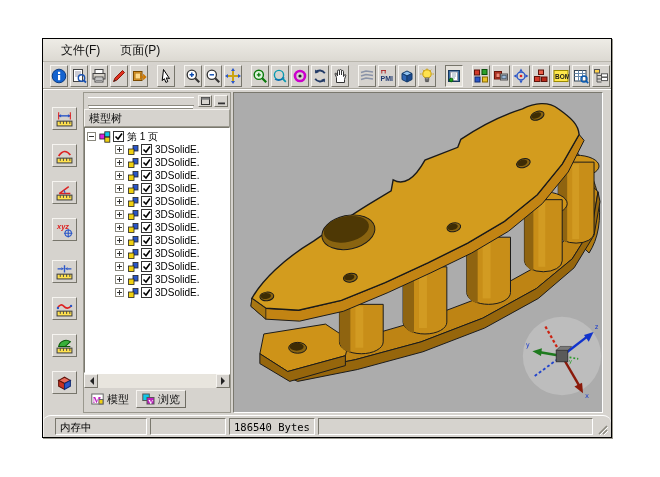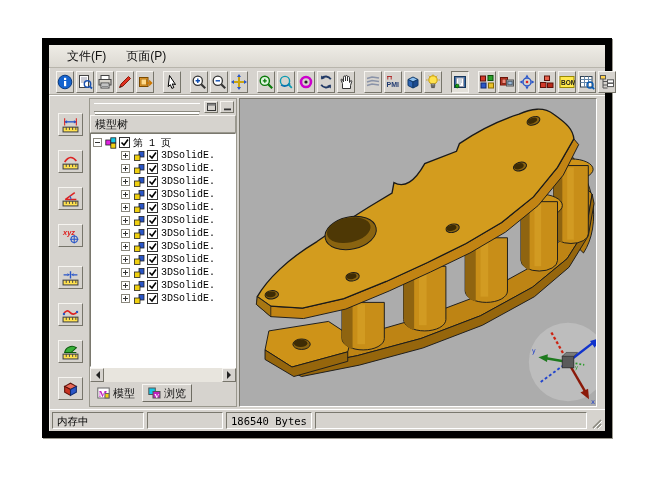--- a/index.html
+++ b/index.html
@@ -1,19 +1,19 @@
 <!DOCTYPE html>
 <html><head>
 <meta charset="utf-8">
 <style>
   html,body{margin:0;padding:0;background:#fff;}
   .canvas{position:relative;width:660px;height:477px;background:#fff;overflow:hidden;
           font-family:"Liberation Sans",sans-serif;}
   .window{position:absolute;left:42px;top:38px;width:570px;height:400px;background:#D6D3CE;
-          border:7px solid #000000;box-shadow:inset 1px 1px 0 #f4f2ee, 1px 1px 0 #9a988e;
+          border:1px solid #000000;box-shadow:inset 1px 1px 0 #f4f2ee, 1px 1px 0 #9a988e;
           display:flex;flex-direction:column;box-sizing:border-box;}
   
   .menubar{height:22px;display:flex;align-items:center;padding-left:10px;gap:4px;
            background:linear-gradient(#eeece6,#dcd9d2);border-bottom:1px solid #b8b5ac;flex:none;}
   .menu-item{font-size:12px;color:#111;padding:2px 8px;cursor:default;}
   
   .toolbar{height:27px;display:flex;align-items:center;padding-left:6px;flex:none;
            border-bottom:1px solid #fff;box-shadow:inset 0 -1px 0 #aaa79e;}
   .btn{width:23px;height:22px;margin:0 1px;background:#D6D3CE;display:flex;align-items:center;justify-content:center;
        border:1px solid;border-color:#f6f4f0 #77756b #77756b #f6f4f0;box-sizing:border-box;}
@@ -43,40 +43,40 @@
   .trow{display:flex;align-items:center;height:13px;white-space:nowrap;}
   .tindent{flex:none;}
   .texp{width:9px;height:9px;flex:none;margin-right:3px;position:relative;background:#fff;
         border:1px solid #8a887e;box-sizing:border-box;}
   .texp::before{content:"";position:absolute;left:1px;top:3px;width:5px;height:1px;background:#333;}
   .texp.plus::after{content:"";position:absolute;left:3px;top:1px;width:1px;height:5px;background:#333;}
   .ticon{flex:none;margin-right:2px;}
   .ticon svg{width:12px;height:12px;display:block;}
   .tcb{flex:none;margin-right:3px;}
   .tcb svg{width:11px;height:11px;display:block;}
-  .tlabel{font-size:10px;font-family:Liberation Mono, monospace;color:#000;}
+  .tlabel{font-size:10px;font-family:Liberation Sans, sans-serif;color:#000;}
   .hscroll{height:14px;flex:none;display:flex;background:#e8e5de;border-top:1px solid #fff;}
   .sbtn{width:14px;height:14px;flex:none;background:#D6D3CE;border:1px solid;
         border-color:#f6f4f0 #77756b #77756b #f6f4f0;display:flex;align-items:center;justify-content:center;box-sizing:border-box;}
   .arrow-l{width:0;height:0;border:4px solid transparent;border-right-color:#222;margin-left:-3px;}
   .arrow-r{width:0;height:0;border:4px solid transparent;border-left-color:#222;margin-right:-3px;}
   .strack{flex:1;}
   .sbtn.right{margin-left:auto;}
   .tabs{height:22px;flex:none;display:flex;align-items:flex-start;padding:2px 2px 0 2px;gap:2px;background:#D6D3CE;}
   .tab{display:flex;align-items:center;gap:3px;font-size:11px;color:#111;padding:2px 5px;height:18px;box-sizing:border-box;}
   .tab.active{border:1px solid;border-color:#f6f4f0 #6e6c62 #6e6c62 #f6f4f0;background:#D6D3CE;}
   .tab svg{width:13px;height:12px;display:block;}
   
   .viewport{flex:1;margin-left:2px;position:relative;background:#ACACAC;
             border:1px solid;border-color:#7a786e #fff #fff #7a786e;min-width:0;overflow:hidden;}
   .viewport > svg.model{position:absolute;left:0;top:0;width:100%;height:100%;}
   .gizmo{position:absolute;left:285px;top:220px;width:86px;height:86px;}
   
-  .statusbar{height:22px;flex:none;display:flex;align-items:center;padding:2px 2px 2px 3px;gap:3px;
-             border-top:1px solid #fff;box-sizing:border-box;}
+  .statusbar{height:22px;flex:none;display:flex;align-items:center;padding:2px 2px 2px 12px;gap:3px;
+             border-top:1px solid #fff;box-sizing:border-box;border-radius:8px;}
   .spanel{height:17px;line-height:16px;font-size:10.5px;color:#000;padding:0 4px;box-sizing:border-box;
           border:1px solid;border-color:#7a786e #fff #fff #7a786e;background:#D6D3CE;
           font-family:"DejaVu Sans Mono",monospace;overflow:hidden;white-space:nowrap;}
   .sp-0{width:92px;flex:none;} .sp-1{width:76px;flex:none;} .sp-2{width:86px;flex:none;} .sp-3{flex:1;}
   .sgrip{width:13px;height:13px;flex:none;align-self:flex-end;}
 </style>
 </head>
 <body>
 
 <div class="canvas">

